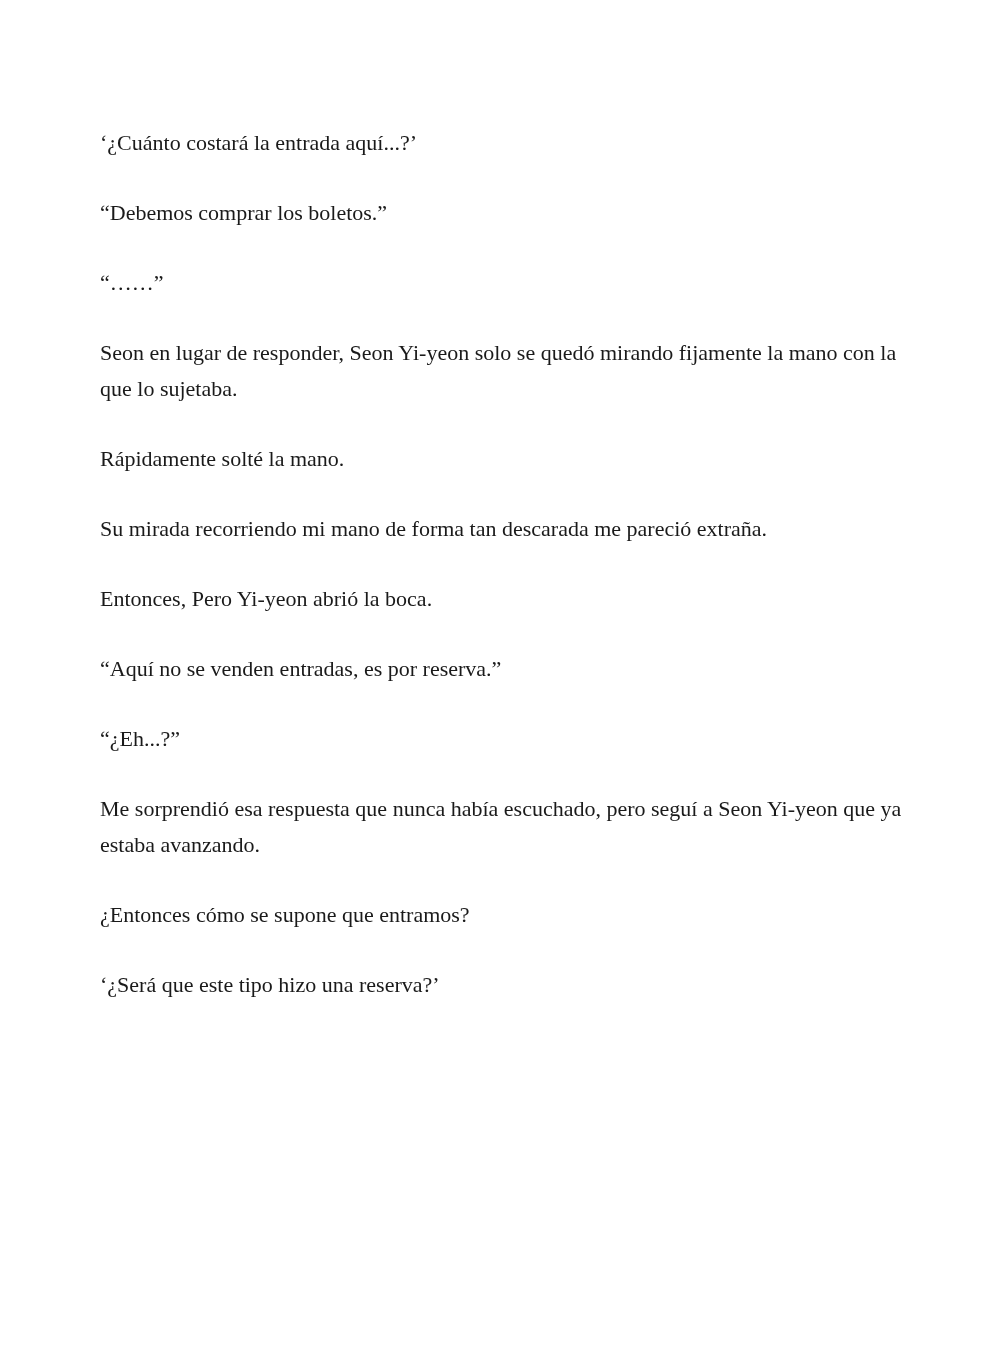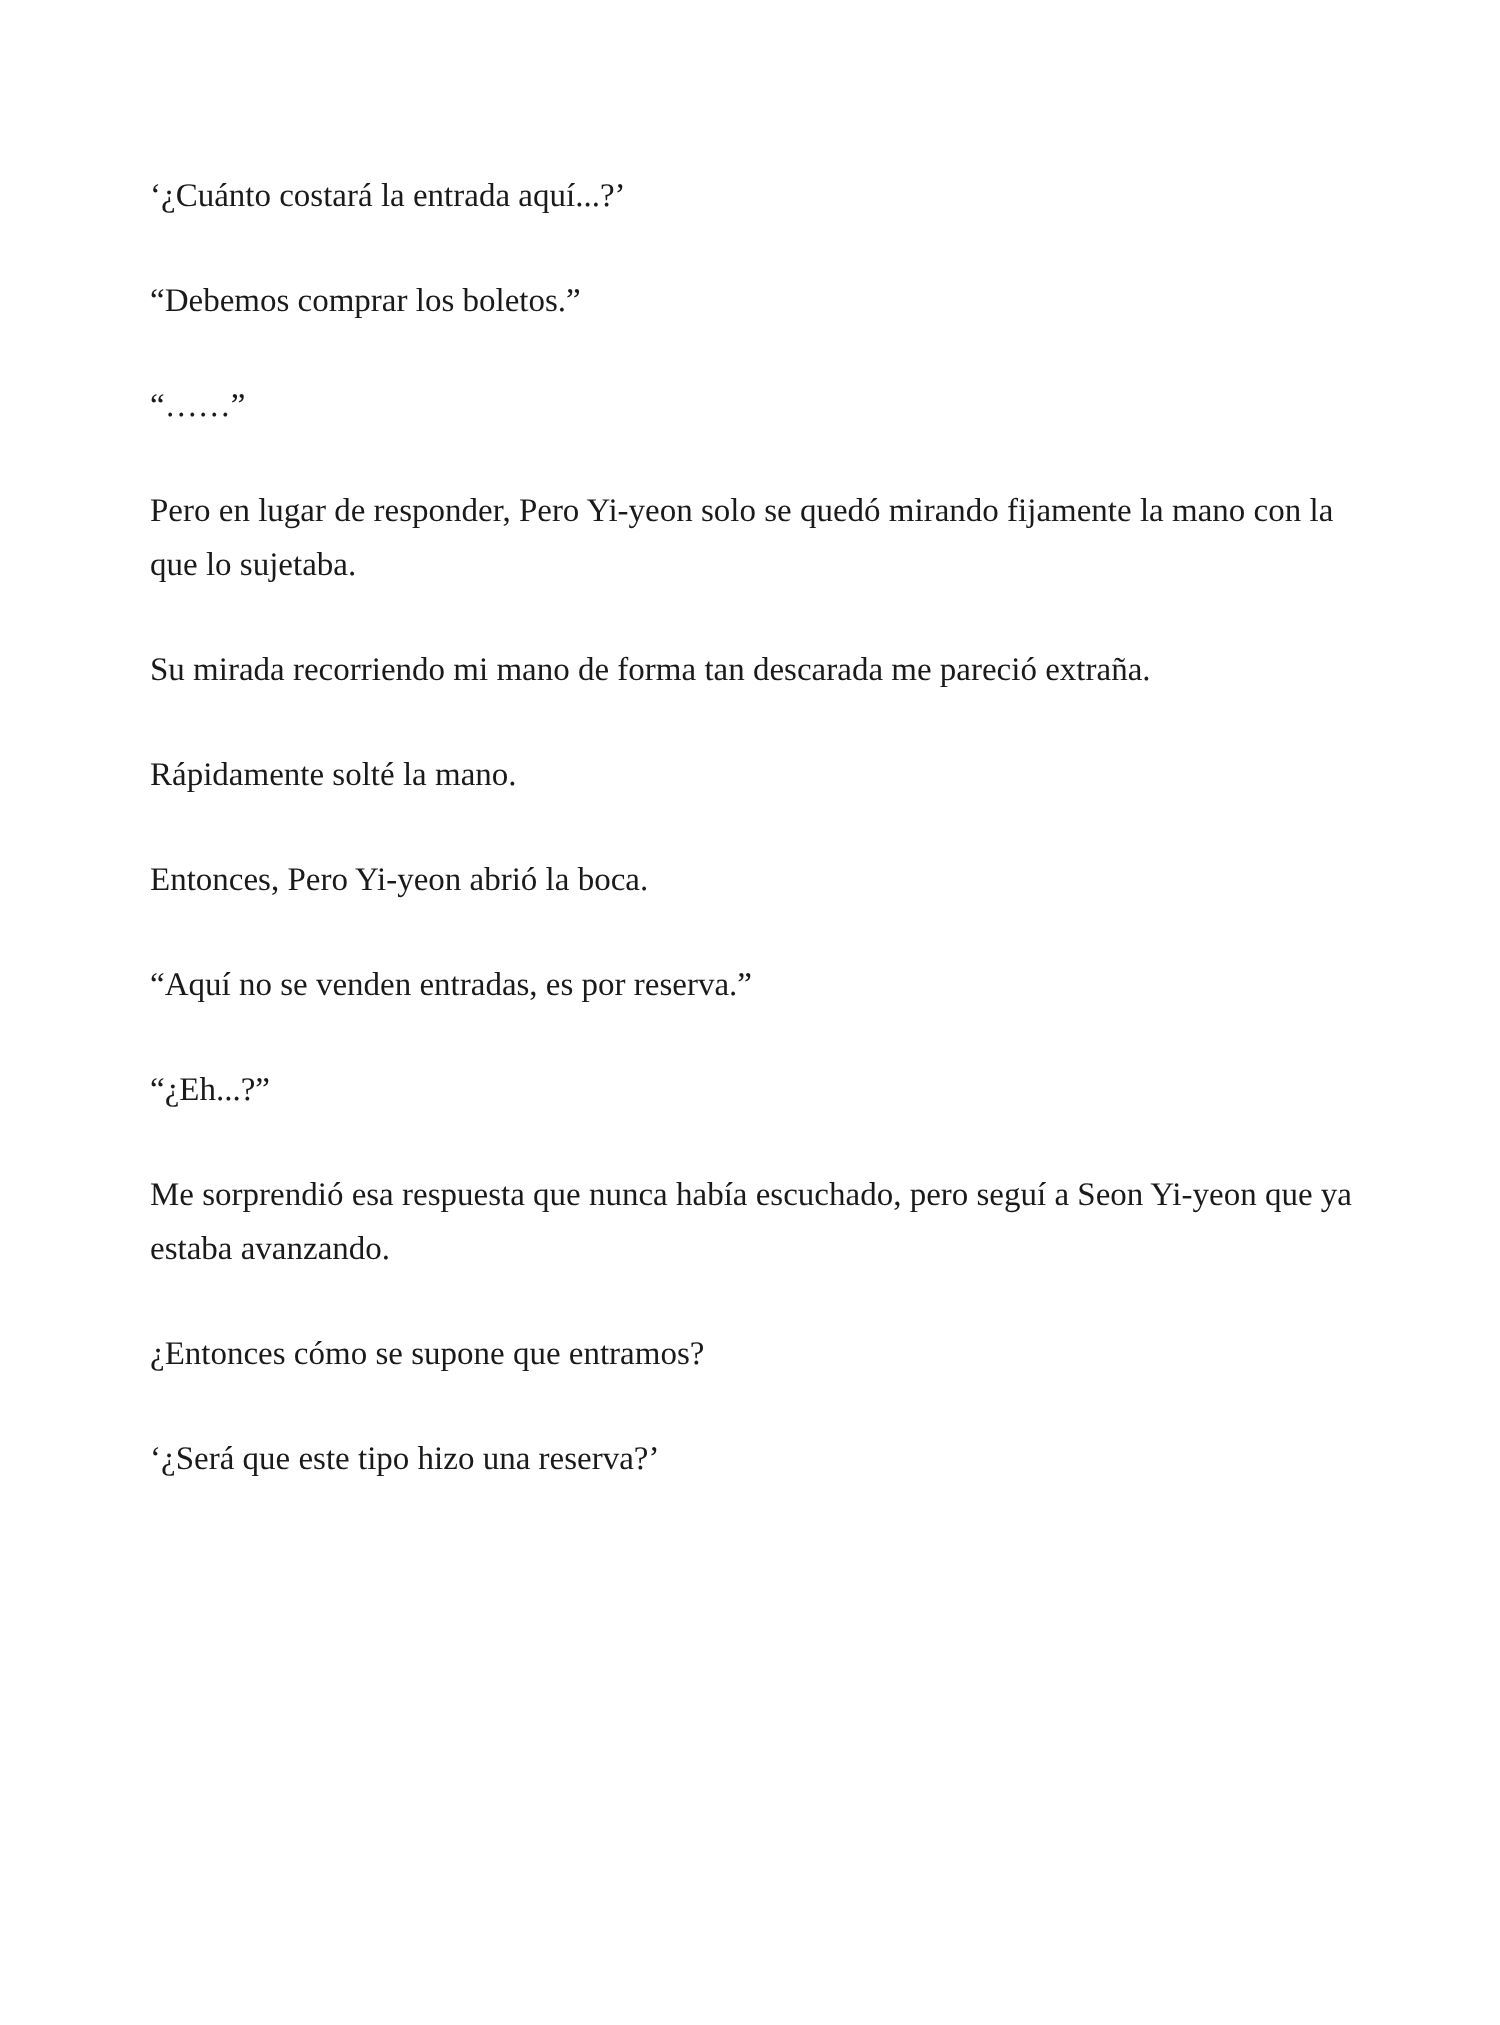--- a/index.html
+++ b/index.html
@@ -17,40 +17,40 @@
     box-sizing: border-box;
     width: 1000px;
     height: 1350px;
     padding: 108px 95px 0 100px;
     background: #ffffff;
   }
   .doc-body {
     width: 805px;
   }
   .doc-body p {
-    margin: 4px 0 34px 0;
+    margin: 17px 0 34px 0;
     font-size: 22px;
     line-height: 36px;
     font-weight: 400;
     color: #1a1a1a;
     text-align: left;
     letter-spacing: 0;
   }
 </style>
 </head>
 <body>
 
 <div class="page">
   <div class="doc-body">
     <p>‘¿Cuánto costará la entrada aquí...?’</p>
     <p>“Debemos comprar los boletos.”</p>
     <p>“……”</p>
-    <p>Pero en lugar de responder, Pero Yi-yeon solo se quedó mirando fijamente la mano con la que lo sujetaba.</p>
+    <p>Seon en lugar de responder, Seon Yi-yeon solo se quedó mirando fijamente la mano con la que lo sujetaba.</p>
+    <p>Rápidamente solté la mano.</p>
     <p>Su mirada recorriendo mi mano de forma tan descarada me pareció extraña.</p>
-    <p>Rápidamente solté la mano.</p>
     <p>Entonces, Pero Yi-yeon abrió la boca.</p>
     <p>“Aquí no se venden entradas, es por reserva.”</p>
     <p>“¿Eh...?”</p>
     <p>Me sorprendió esa respuesta que nunca había escuchado, pero seguí a Seon Yi-yeon que ya estaba avanzando.</p>
     <p>¿Entonces cómo se supone que entramos?</p>
     <p>‘¿Será que este tipo hizo una reserva?’</p>
   </div>
 </div>
 
 </body></html>

